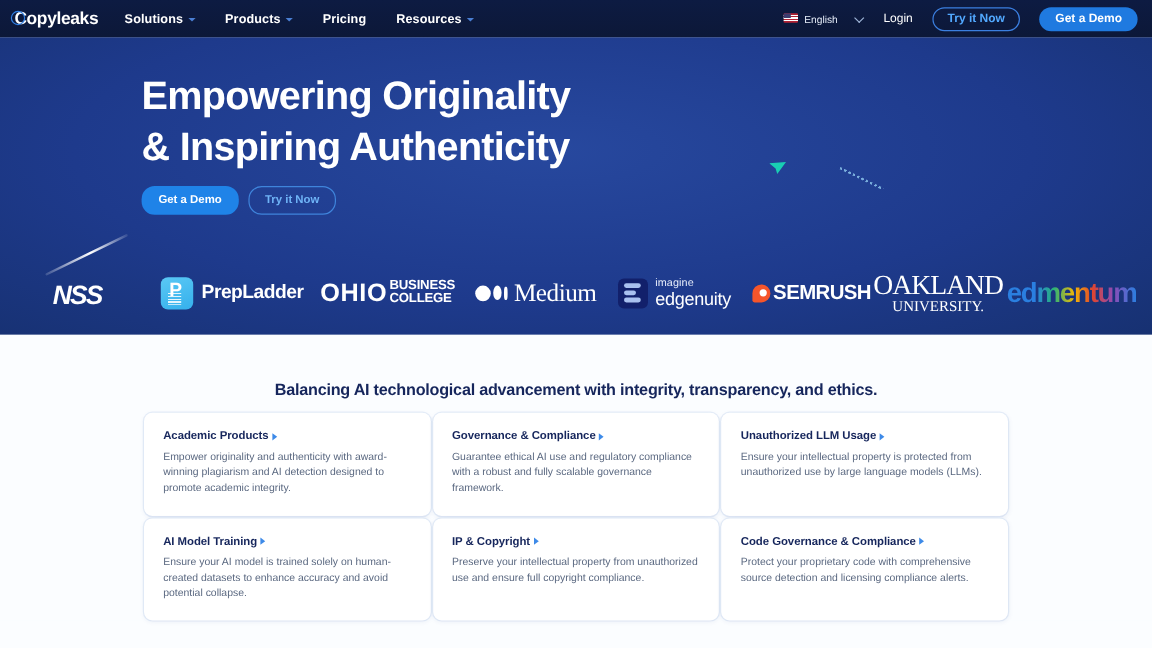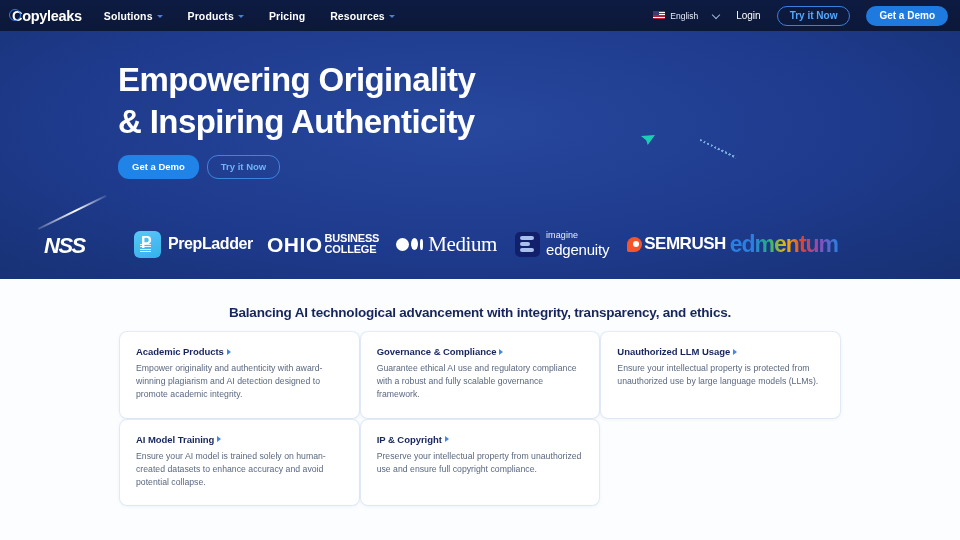--- a/index.html
+++ b/index.html
@@ -226,20 +226,21 @@
     -webkit-text-fill-color: transparent;
   }
 
   
   .section {
     background: #fbfdff; padding-top: 26px; position: relative;
   }
   .sec-title {
     text-align: center; color: #16265c; font-size: 13.5px; font-weight: 700;
     letter-spacing: -0.2px;
+    margin-top: 12px;
   }
   .cards {
     width: 720px; margin: 12px auto 0; display: grid;
     grid-template-columns: repeat(3, 1fr);
     gap: 2px;
   }
   .card {
     background: #ffffff; border-radius: 7px; padding: 14px 16px 16px;
     min-height: 80px;
     box-shadow: 0 1px 4px rgba(30,58,140,.07), 0 0 0 1px rgba(219,230,245,.6);
@@ -353,20 +354,24 @@
         <span class="edge-small">imagine</span>
         <span class="edge-big">edgenuity</span>
       </span>
     </div>
 
     <div class="logo-item lg-semrush">
       <span class="sem-mark"></span>
       <span class="sem-txt">SEMRUSH</span>
     </div>
 
+    <div class="logo-item lg-oak">
+      <span class="oak-1">OAKLAND</span>
+      <span class="oak-2">UNIVERSITY.</span>
+    </div>
 
     <div class="logo-item lg-edm">
       <span class="edm-txt">edmentum</span>
     </div>
 
   </div>
 </div>
 
 <div class="section">
   <div class="sec-title">Balancing AI technological advancement with integrity, transparency, and ethics.</div>
@@ -406,15 +411,22 @@
     </div>
 
     <div class="card">
       <div class="card-title">
         <span>IP &amp; Copyright</span>
         <span class="arrow-mark"></span>
       </div>
       <div class="card-desc">Preserve your intellectual property from unauthorized use and ensure full copyright compliance.</div>
     </div>
 
+    <div class="card">
+      <div class="card-title">
+        <span>Code Governance &amp; Compliance</span>
+        <span class="arrow-mark"></span>
+      </div>
+      <div class="card-desc">Protect your proprietary code with comprehensive source detection and licensing compliance alerts.</div>
+    </div>
 
   </div>
 </div>
 
 </body></html>

